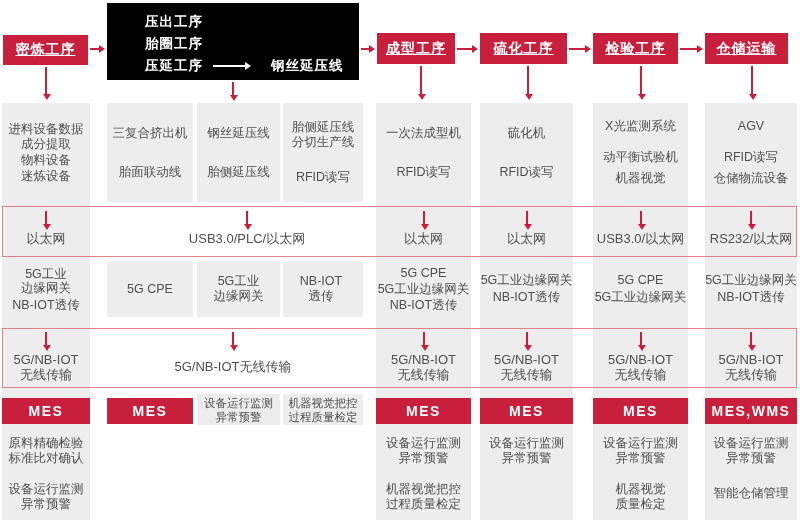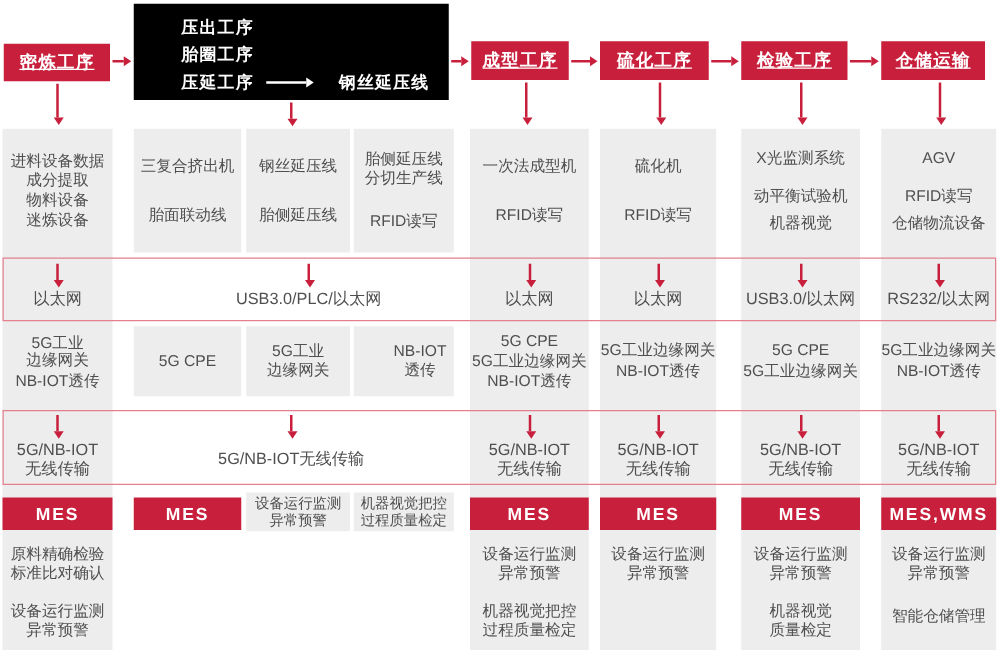--- a/index.html
+++ b/index.html
@@ -155,21 +155,21 @@
     <div class="ln">边缘网关</div>
     <div class="ln" style="margin-top:3px">NB-IOT透传</div>
   </div>
   <div class="cell" style="left:107px;top:261px;width:86px;height:56px">
     <div class="ln">5G CPE</div>
   </div>
   <div class="cell" style="left:197px;top:261px;width:83px;height:56px">
     <div class="ln">5G工业</div>
     <div class="ln">边缘网关</div>
   </div>
-  <div class="cell" style="left:296px;top:261px;width:80px;height:56px">
+  <div class="cell" style="left:281px;top:261px;width:80px;height:56px">
     <div class="ln">NB-IOT</div>
     <div class="ln">透传</div>
   </div>
   <div class="cell" style="left:376px;top:261px;width:95px;height:56px;line-height:16px">
     <div class="ln">5G CPE</div>
     <div class="ln">5G工业边缘网关</div>
     <div class="ln">NB-IOT透传</div>
   </div>
   <div class="cell" style="left:480px;top:261px;width:93px;height:56px;line-height:17px">
     <div class="ln">5G工业边缘网关</div>

